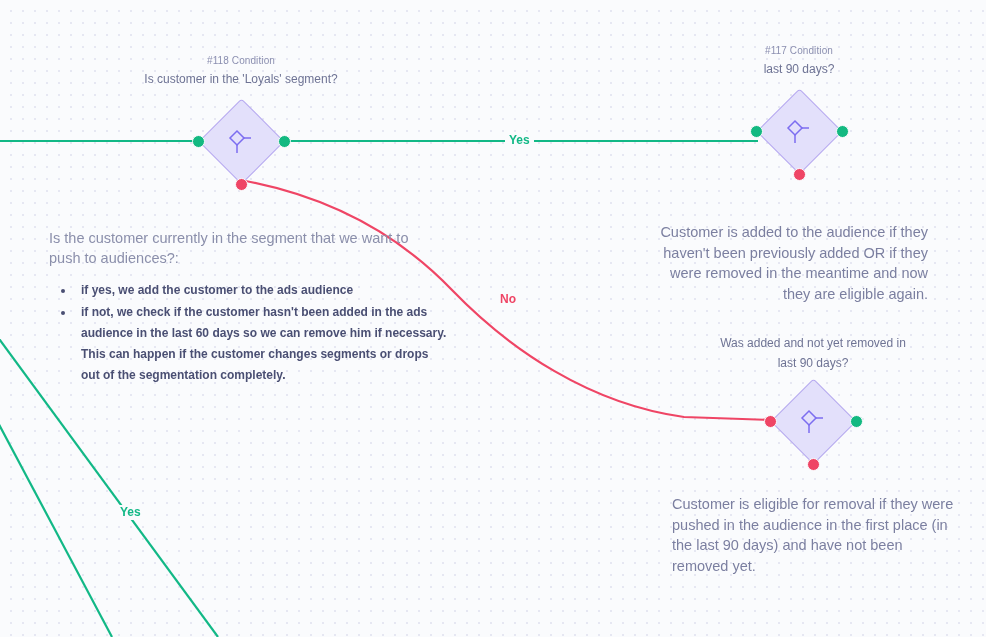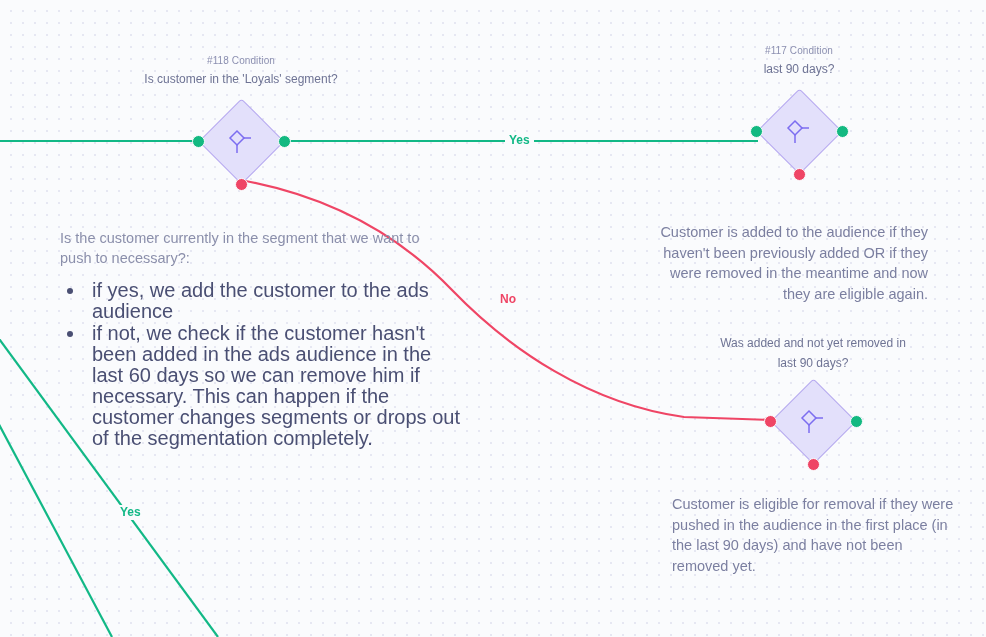--- a/index.html
+++ b/index.html
@@ -112,22 +112,22 @@
 
   
   .note {
     position: absolute;
     color: #7b7fa0;
     font-size: 14.5px;
     line-height: 20.5px;
   }
   .note-strong-block {
     color: #4a4f73;
-    font-weight: normal;
-    font-size: 20px;
+    font-weight: bold;
+    font-size: 12px;
     line-height: 21px;
   }
   .note-lead {
     color: #8b8fab;
     font-size: 14.5px;
     line-height: 20px;
   }
   .bullet-list {
     margin: 12px 0 0 0;
     padding: 0 0 0 26px;
@@ -223,23 +223,23 @@
         <path d="M 11 4 L 18 11 L 11 18 L 4 11 Z" fill="none" stroke="#7c6df0" stroke-width="1.5"></path>
         <path d="M 18 11 L 25 11" fill="none" stroke="#7c6df0" stroke-width="1.5"></path>
         <path d="M 11 18 L 11 26" fill="none" stroke="#7c6df0" stroke-width="1.5"></path>
       </svg>
       <div class="port red left"></div>
       <div class="port green right"></div>
       <div class="port red bottom"></div>
     </div>
   </div>
 
-  <div class="note" style="left:60px; top:228px; width:400px;">
+  <div class="note" style="left:49px; top:228px; width:400px;">
     <div class="note-lead">Is the customer currently in the segment that we want to</div>
-    <div class="note-lead">push to necessary?:</div>
+    <div class="note-lead">push to audiences?:</div>
     <ul class="bullet-list note-strong-block">
       <li>if yes, we add the customer to the ads audience</li>
       <li>if not, we check if the customer hasn't been added in the ads audience in the last 60 days so we can remove him if necessary. This can happen if the customer changes segments or drops out of the segmentation completely.</li>
     </ul>
   </div>
 
   <div class="note" style="left:650px; top:222px; width:278px;text-align:right;">Customer is added to the audience if they haven't been previously added OR if they were removed in the meantime and now they are eligible again.</div>
 
   <div class="note" style="left:672px; top:494px; width:290px;">Customer is eligible for removal if they were pushed in the audience in the first place (in the last 90 days) and have not been removed yet.</div>
 

